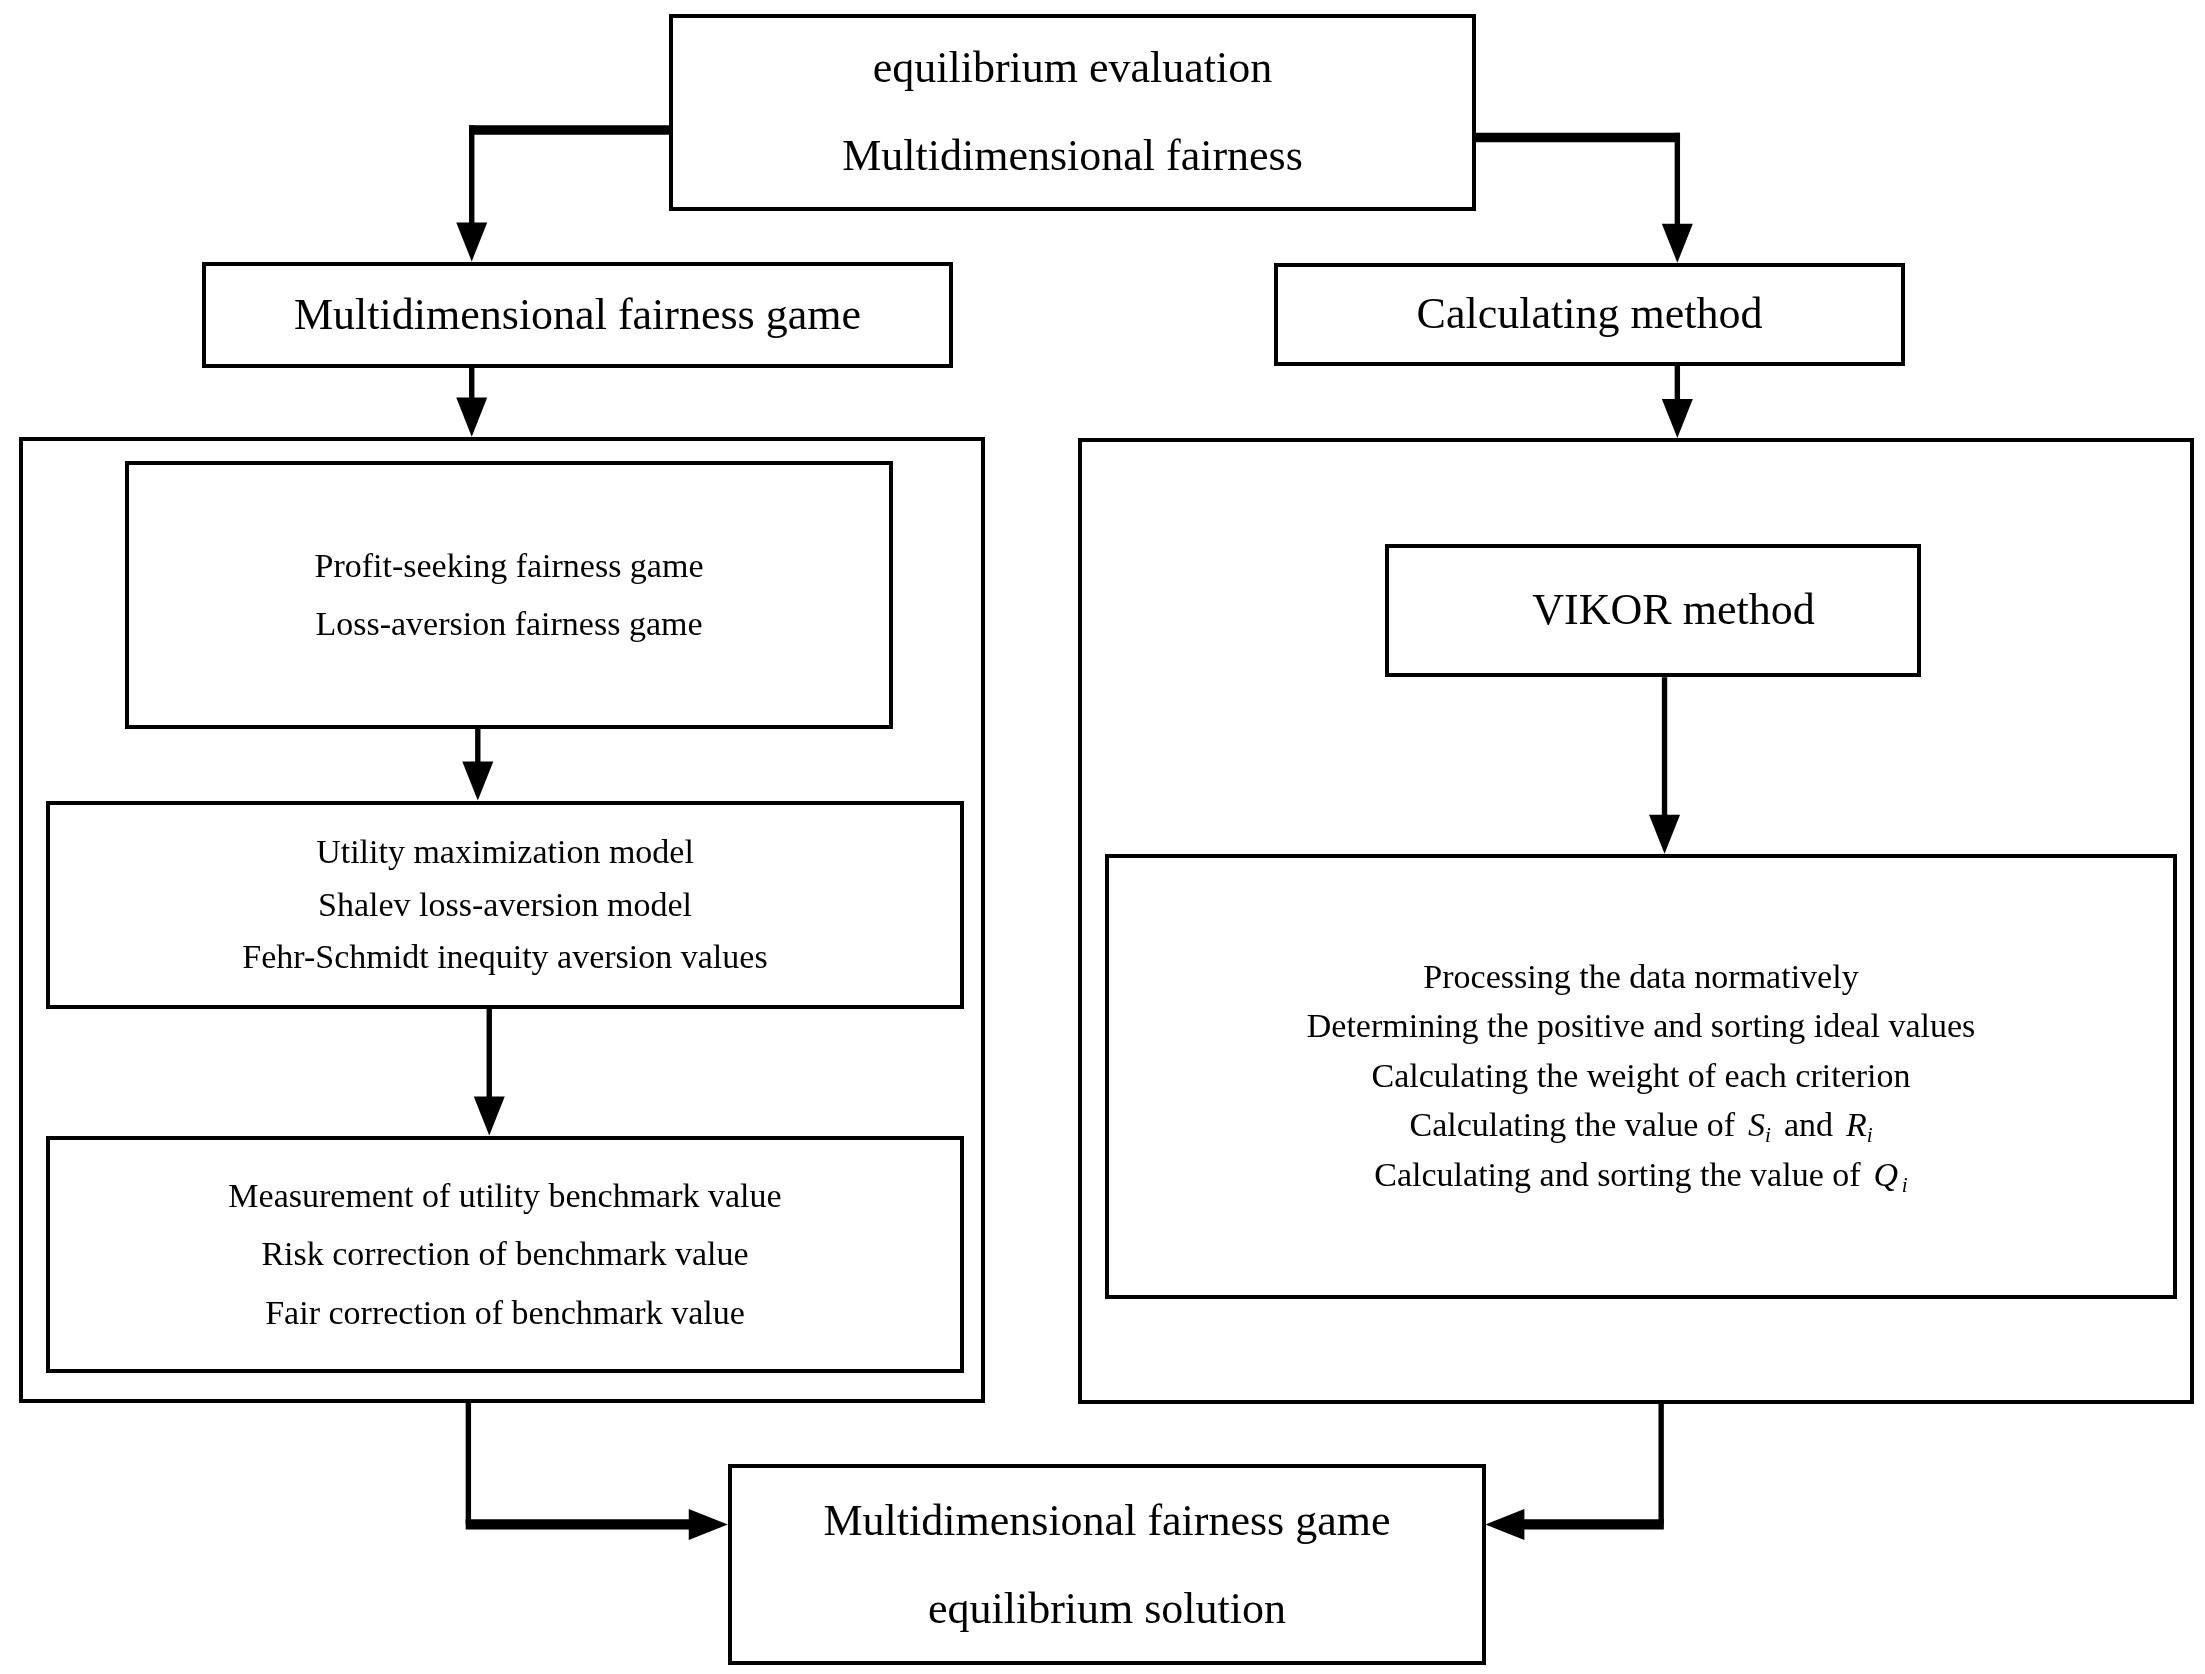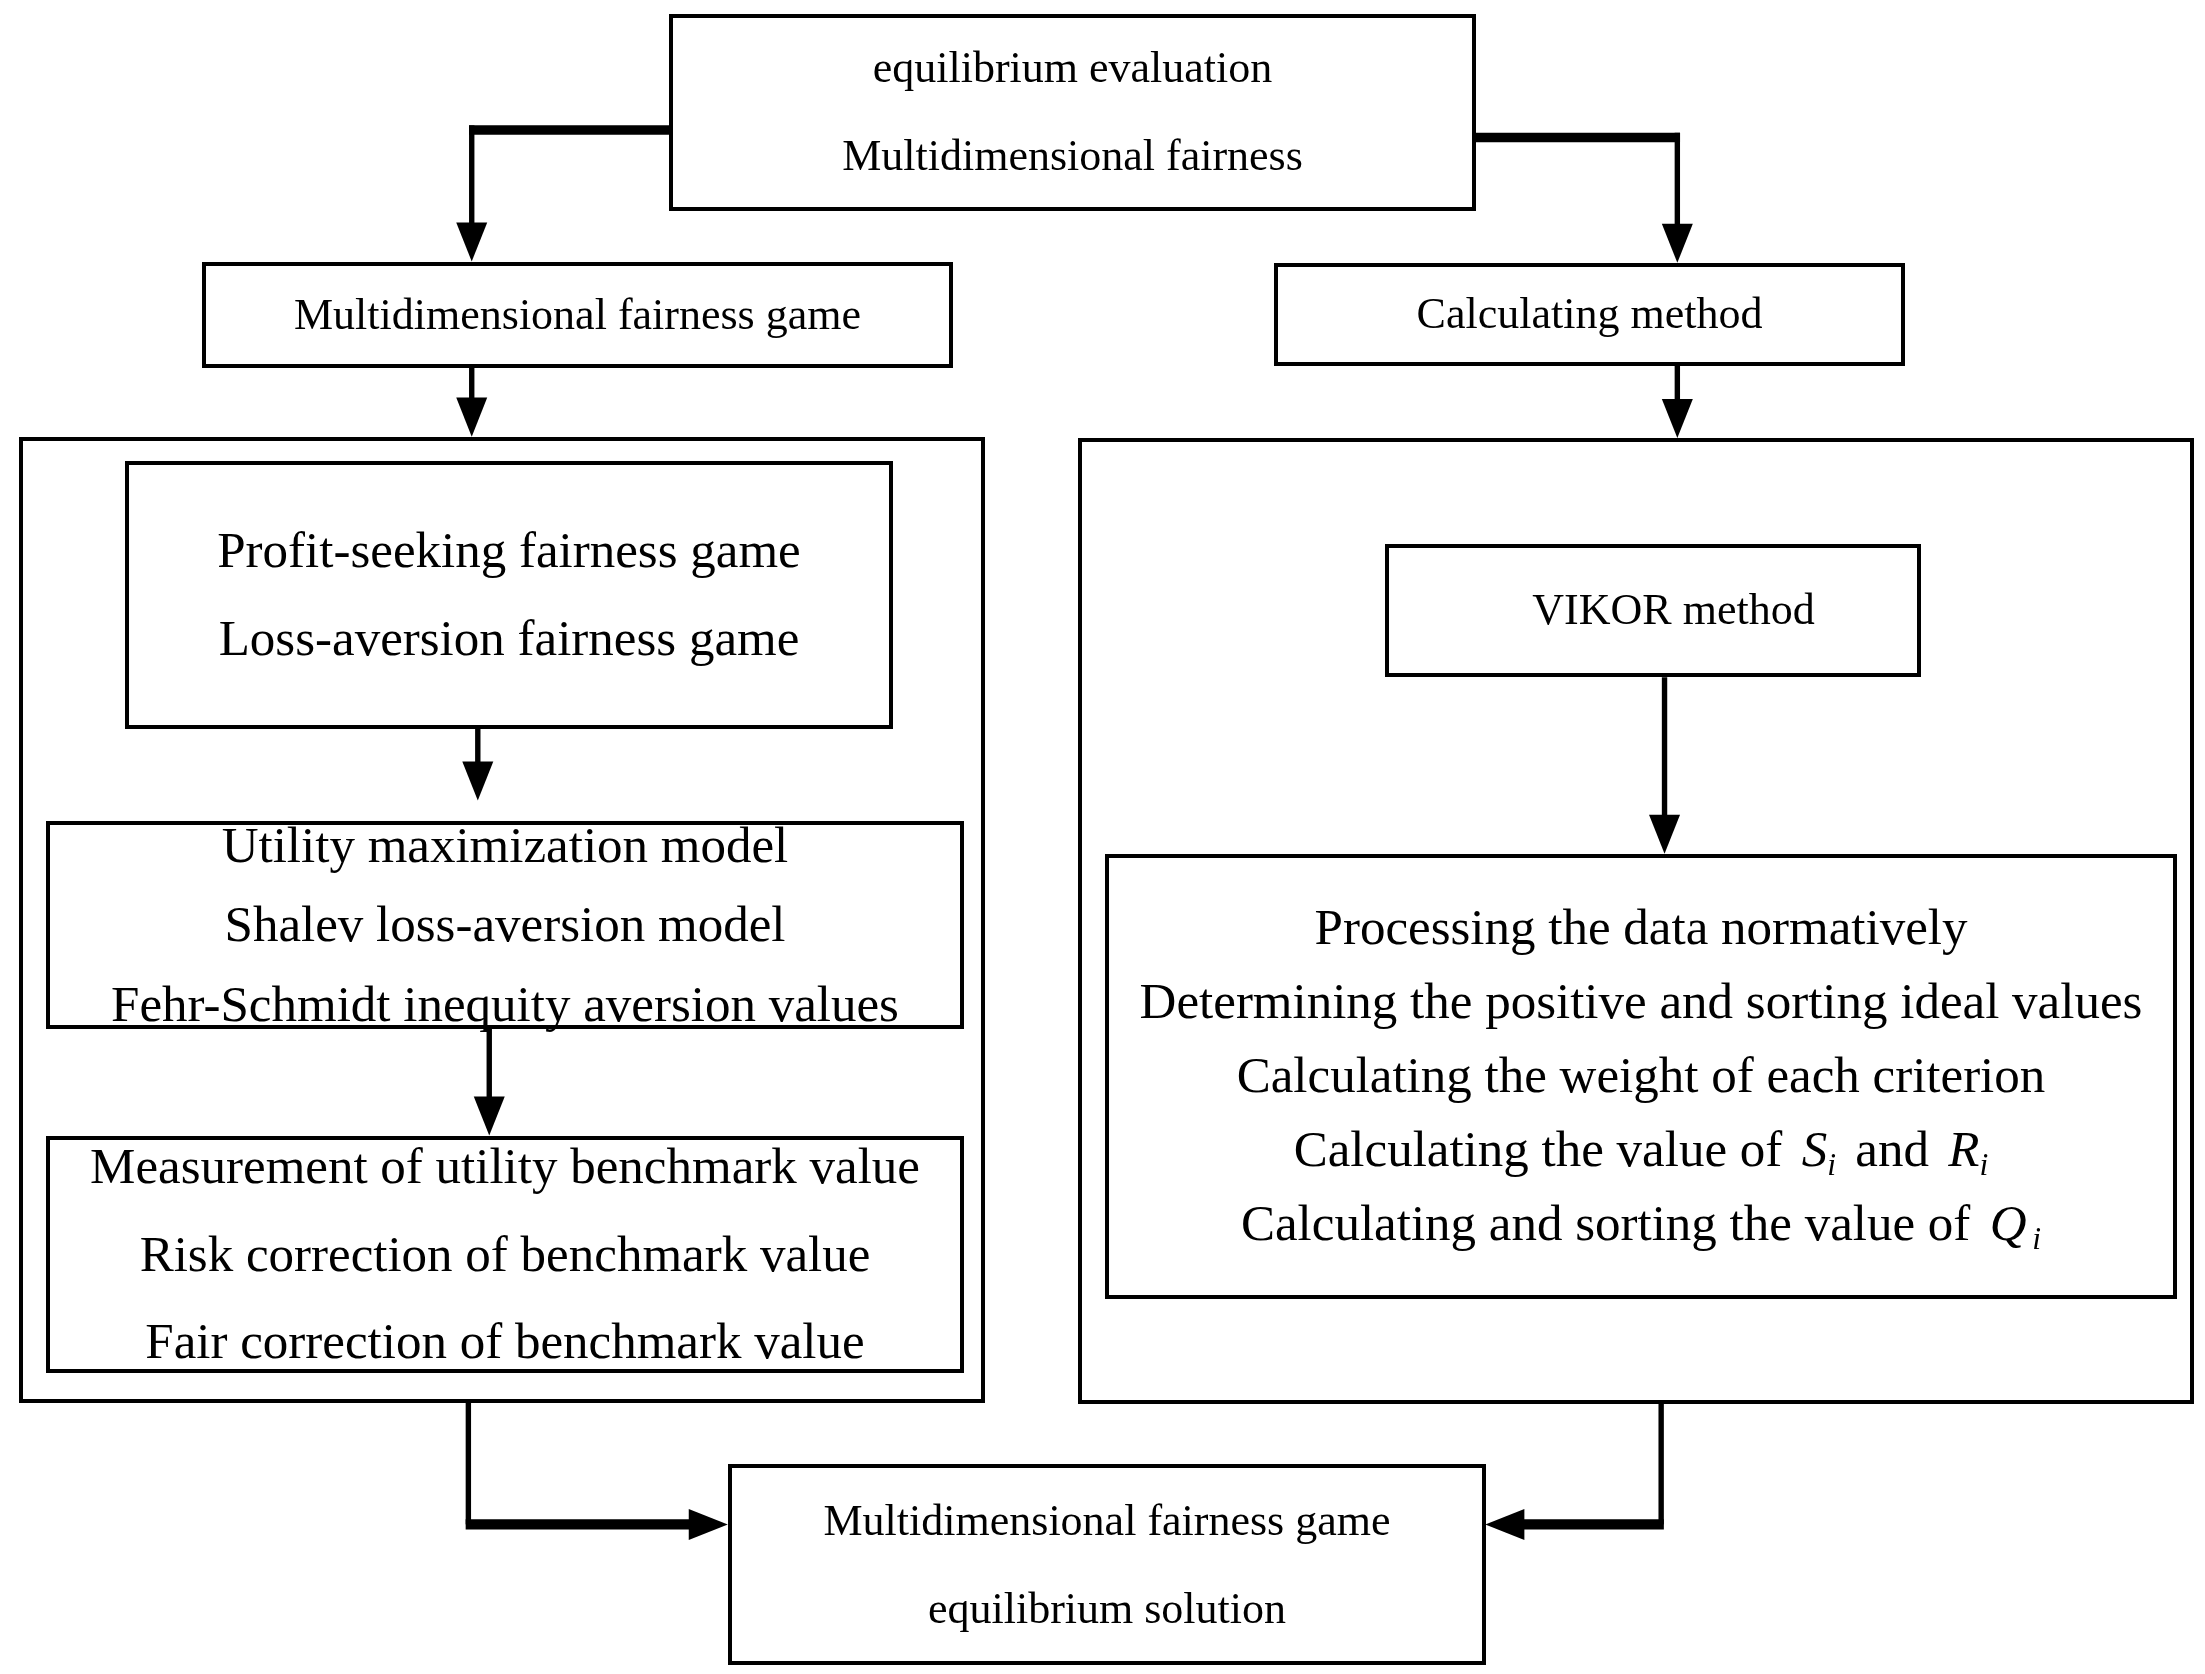--- a/index.html
+++ b/index.html
@@ -19,21 +19,21 @@
     background:#ffffff;
     display:flex;
     flex-direction:column;
     justify-content:center;
     align-items:center;
     text-align:center;
   }
   .container{border-width:4.7px;background:transparent;}
   .tline{font-size:44px;line-height:2.0;white-space:nowrap;}
   .sline{font-size:44px;line-height:1.2;white-space:nowrap;}
-  .mline{font-size:51px;white-space:nowrap;}
+  .mline{font-size:34px;white-space:nowrap;}
   .lh-a{line-height:1.72;}
   .lh-b{line-height:1.55;}
   .lh-c{line-height:1.45;}
   .math{font-style:italic;}
   .sub{font-size:0.62em;font-style:italic;vertical-align:-0.28em;}
   .gap-l{margin-left:0.38em;}
   .gap-s{margin-left:0.18em;}
 </style>
 </head>
 <body>
@@ -105,21 +105,21 @@
     <div class="sline">Calculating method</div>
   </div>
 
   <div class="node container" style="left:19px;top:437px;width:966px;height:966px;"></div>
 
   <div class="node" style="left:125px;top:461px;width:768px;height:268px;">
     <div class="mline lh-a">Profit-seeking fairness game</div>
     <div class="mline lh-a">Loss-aversion fairness game</div>
   </div>
 
-  <div class="node" style="left:46px;top:801px;width:918px;height:208px;margin-top:20px;">
+  <div class="node" style="left:46px;top:801px;width:918px;height:208px;">
     <div class="mline lh-b">Utility maximization model</div>
     <div class="mline lh-b">Shalev loss-aversion model</div>
     <div class="mline lh-b">Fehr-Schmidt inequity aversion values</div>
   </div>
 
   <div class="node" style="left:46px;top:1136px;width:918px;height:237px;">
     <div class="mline lh-a">Measurement of utility benchmark value</div>
     <div class="mline lh-a">Risk correction of benchmark value</div>
     <div class="mline lh-a">Fair correction of benchmark value</div>
   </div>

